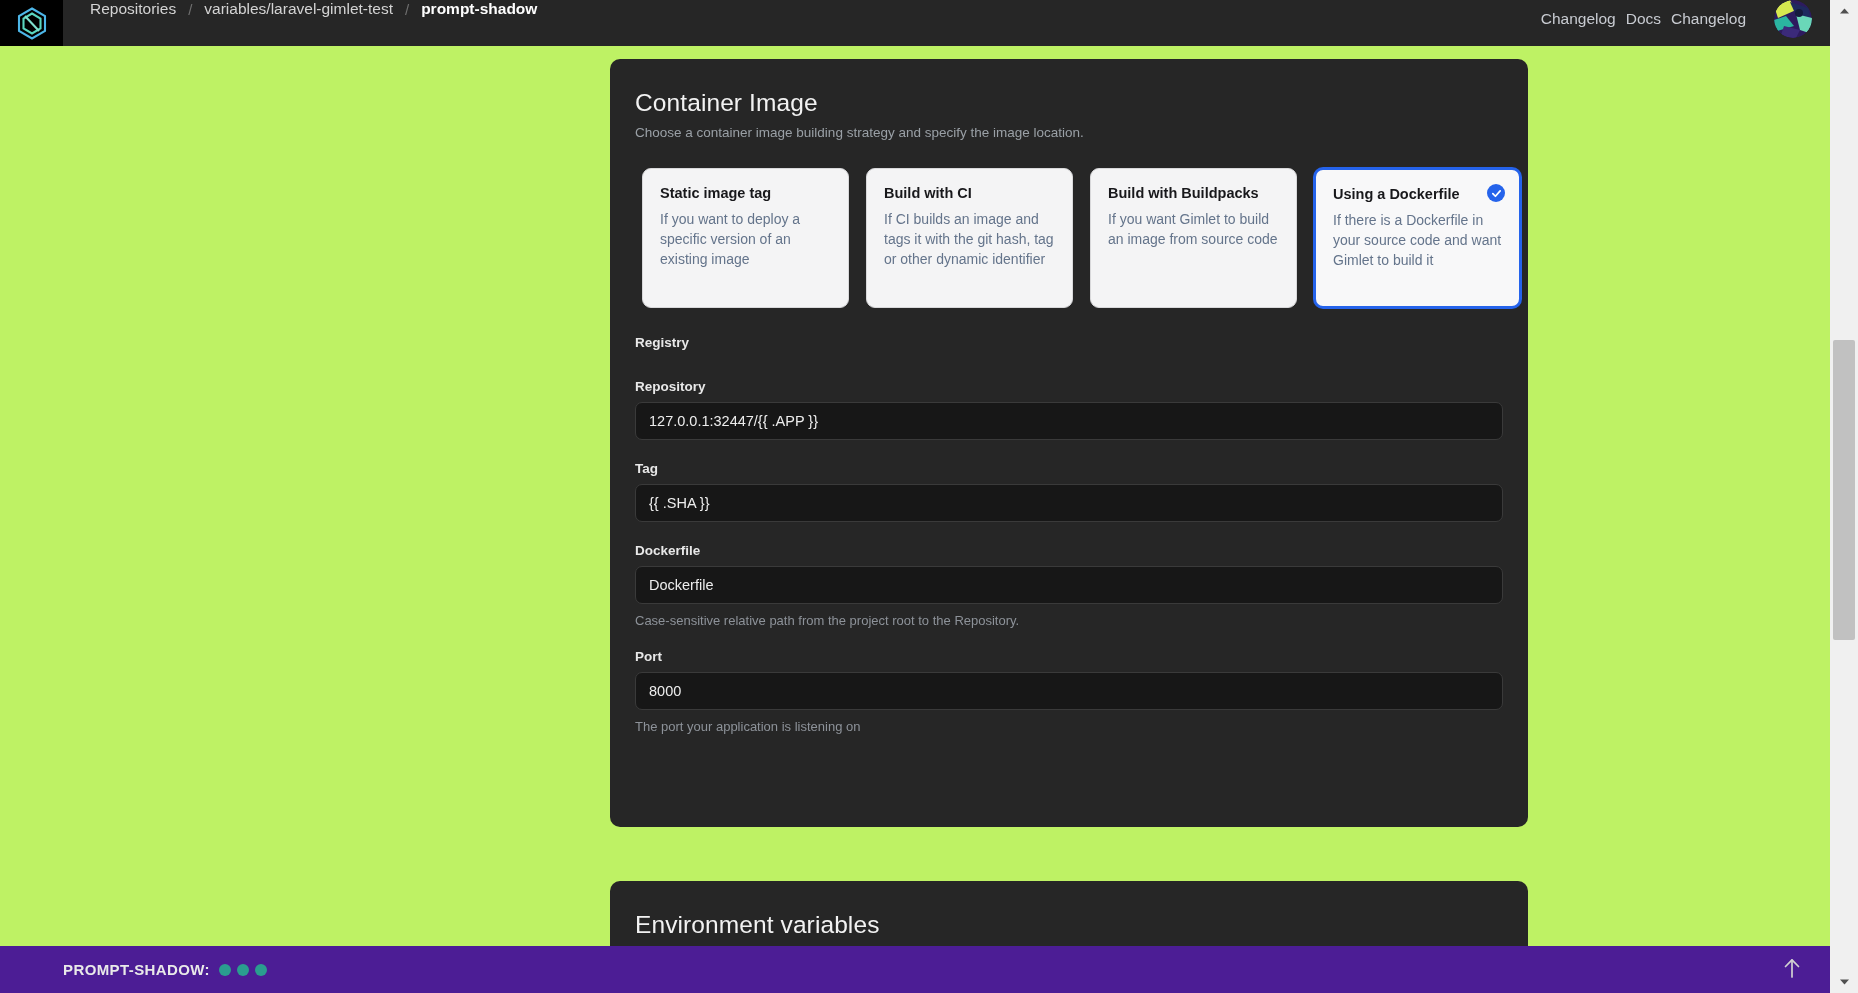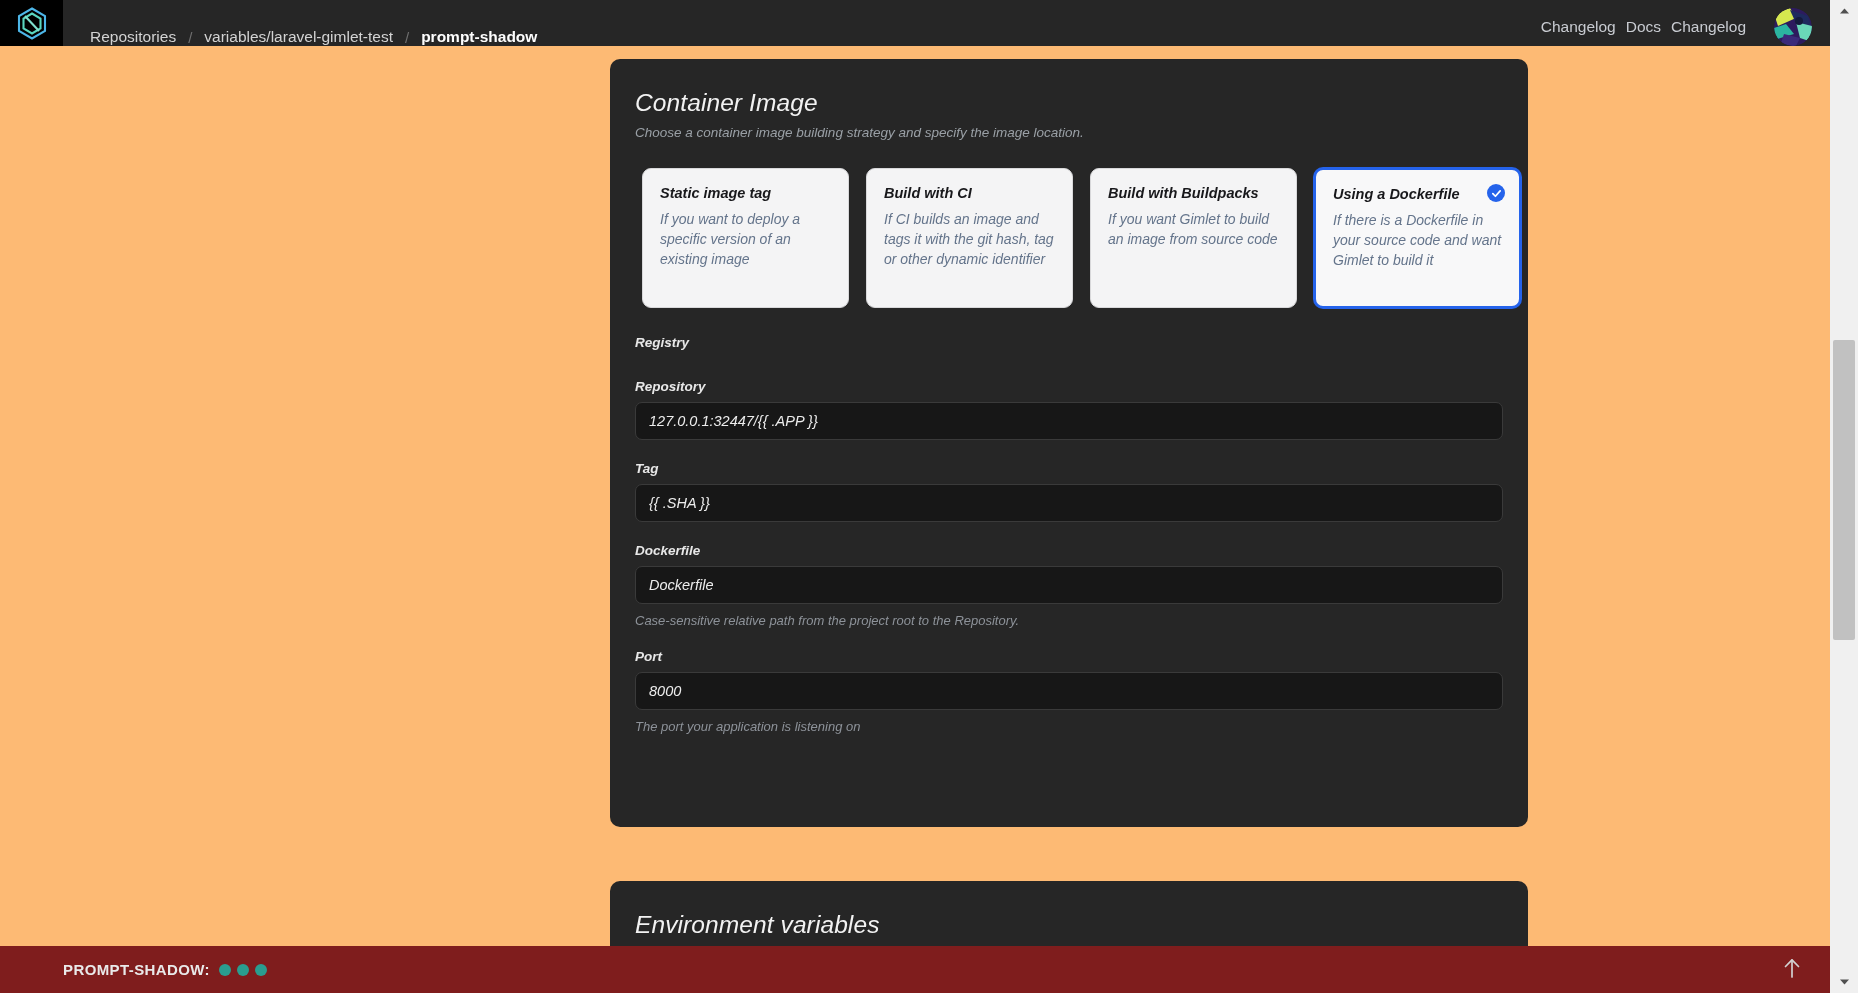--- a/index.html
+++ b/index.html
@@ -8,21 +8,21 @@
     background: #191919;
     font-family: "Liberation Sans", sans-serif;
     overflow: hidden;
   }
 
   
   .topbar {
     position: absolute; top: 0; left: 0;
     width: 1830px; height: 46px;
     background: #262626;
-    display: flex; align-items: flex-end;
+    display: flex; align-items: flex-start;
   }
   .logo-box {
     width: 63px; height: 46px;
     background: #000;
     display: flex; align-items: center; justify-content: center;
     flex: 0 0 auto;
   }
   .breadcrumb {
     display: flex; align-items: center;
     margin-left: 27px;
@@ -47,23 +47,22 @@
   .left-divider {
     position: absolute; left: 316px; top: 46px;
     width: 1px; height: 900px;
     background: #bdbdbd;
   }
 
   
   .content {
     position: absolute; top: 46px; left: 0;
     width: 1830px; height: 900px;
-    background: #fdba74;
+    background: #bef264;
     overflow: hidden;
-    font-style: italic;
   }
 
   .card {
     position: absolute; left: 610px;
     width: 918px;
     background: #262626;
     border-radius: 10px;
   }
   #card-container { top: 13px; height: 768px; }
   #card-env { top: 835px; height: 120px; }
@@ -138,21 +137,21 @@
     color: #8d9299; font-size: 13px;
     margin-top: 9px;
   }
   .sp-20 { height: 21px; }
   .sp-26 { height: 27px; }
 
   
   .statusbar {
     position: absolute; left: 0; bottom: 0;
     width: 1830px; height: 47px;
-    background: #7f1d1d;
+    background: #4c1d95;
     display: flex; align-items: center;
   }
   .status-label {
     margin-left: 63px;
     color: #e9e9e9; font-size: 15px; font-weight: bold;
     letter-spacing: .4px;
   }
   .dots { display: flex; gap: 6px; margin-left: 9px; }
   .dot { width: 12px; height: 12px; border-radius: 50%; background: #2a9d8f; }
   .up-arrow { margin-left: auto; margin-right: 28px; }

